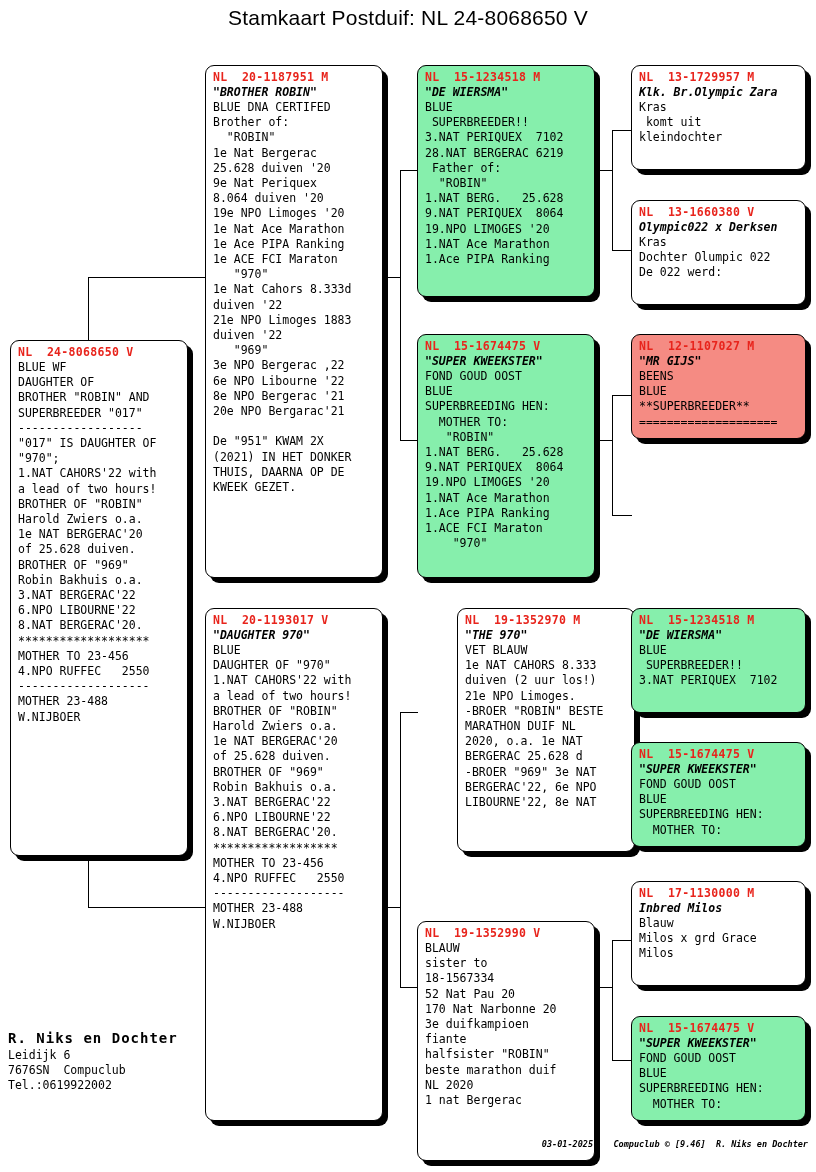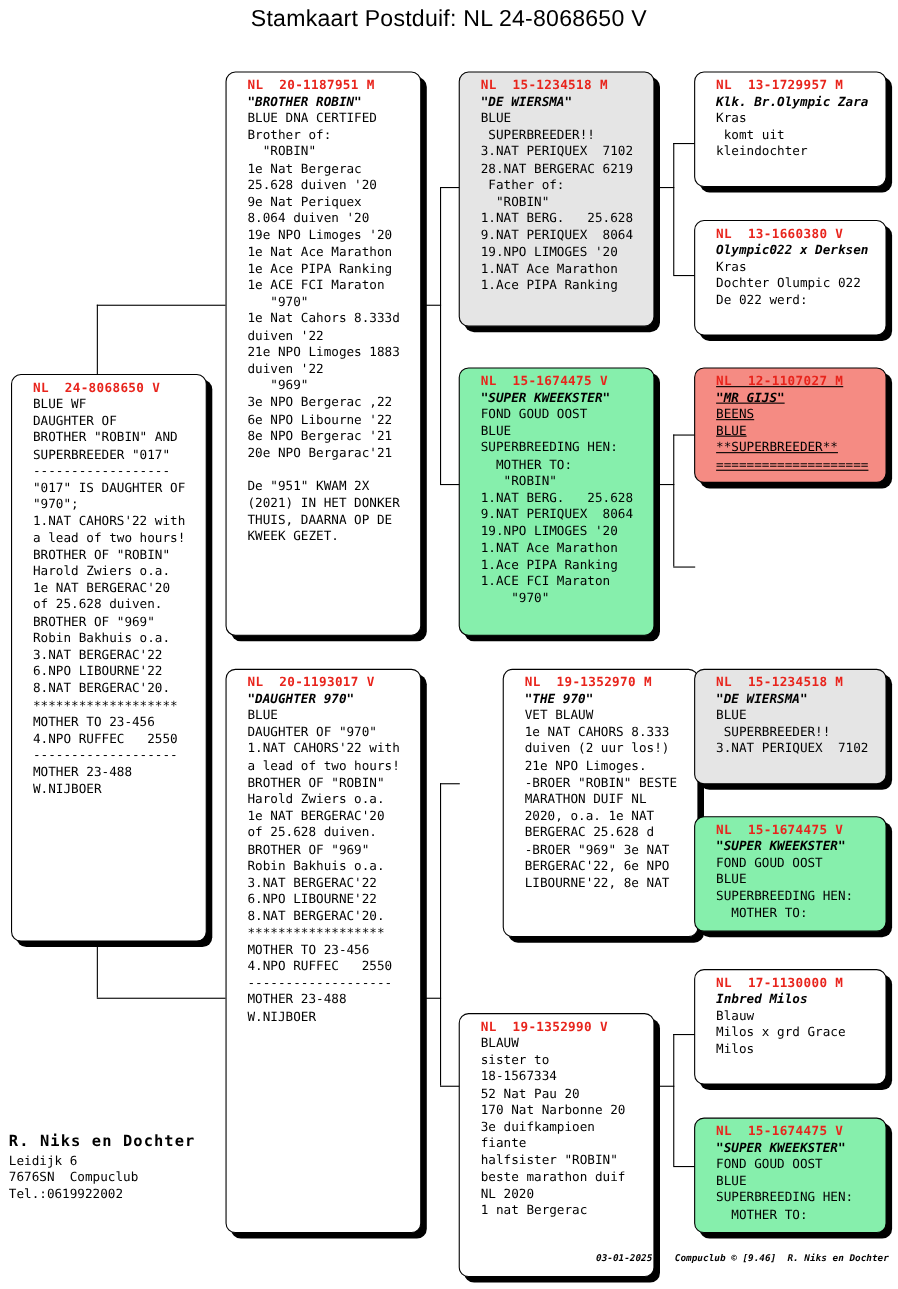--- a/index.html
+++ b/index.html
@@ -27,26 +27,26 @@
   .ln.v{width:1px;}
 
   
   .box{
     position:absolute;
     box-sizing:border-box;
     border:1px solid #000;
     border-radius:9px;
     background:#ffffff;
     box-shadow:5px 5px 0 0 #000;
-    padding:4px 6px 3px 19px;
+    padding:4px 6px 3px 7px;
     overflow:hidden;
   }
-  .box.blue{background:#e5e5e5;}
+  .box.blue{background:#86efac;}
   .box.yellow{background:#86efac;}
-  .box.pink{background:#f58b83;text-decoration:underline;}
+  .box.pink{background:#f58b83;}
 
   .ring{
     color:#e8241c;
     font-weight:bold;
     font-size:11.5px;
     line-height:15px;
     white-space:pre;
     letter-spacing:0.3px;
   }
   .nick{

